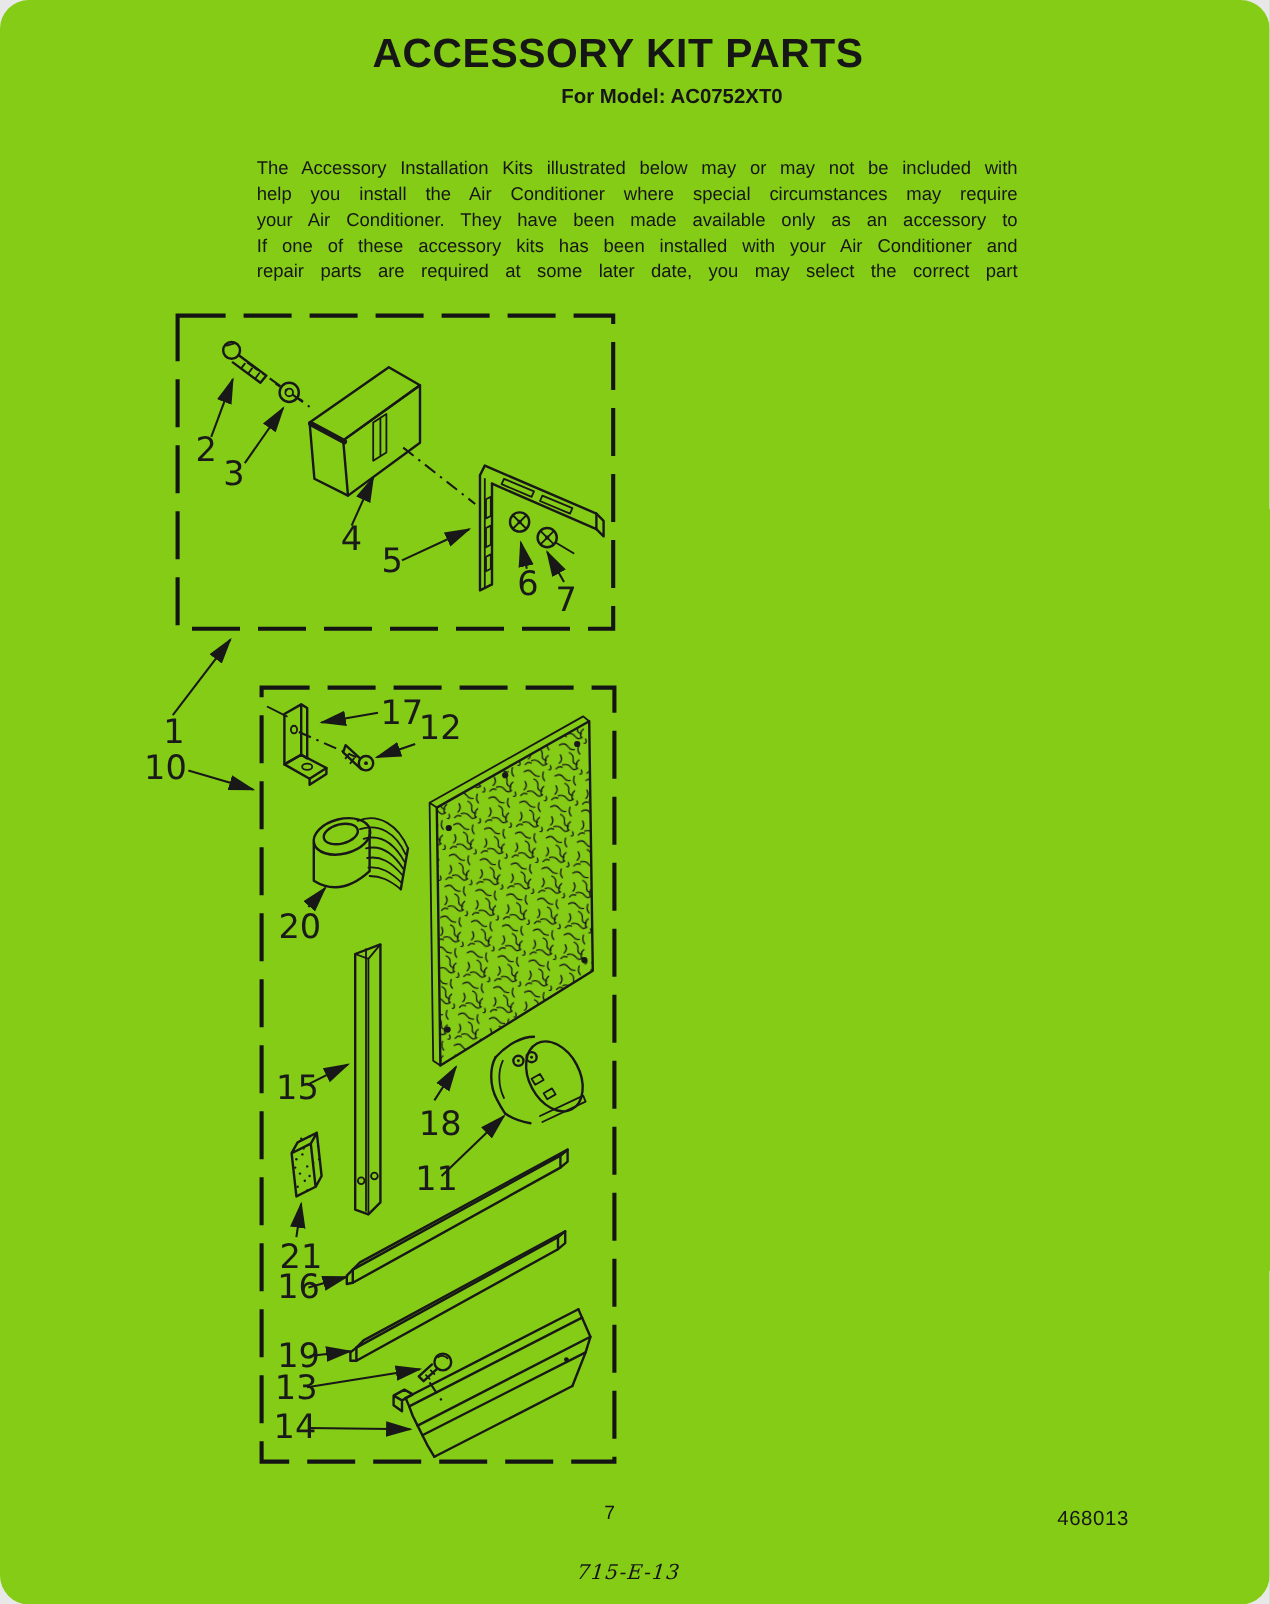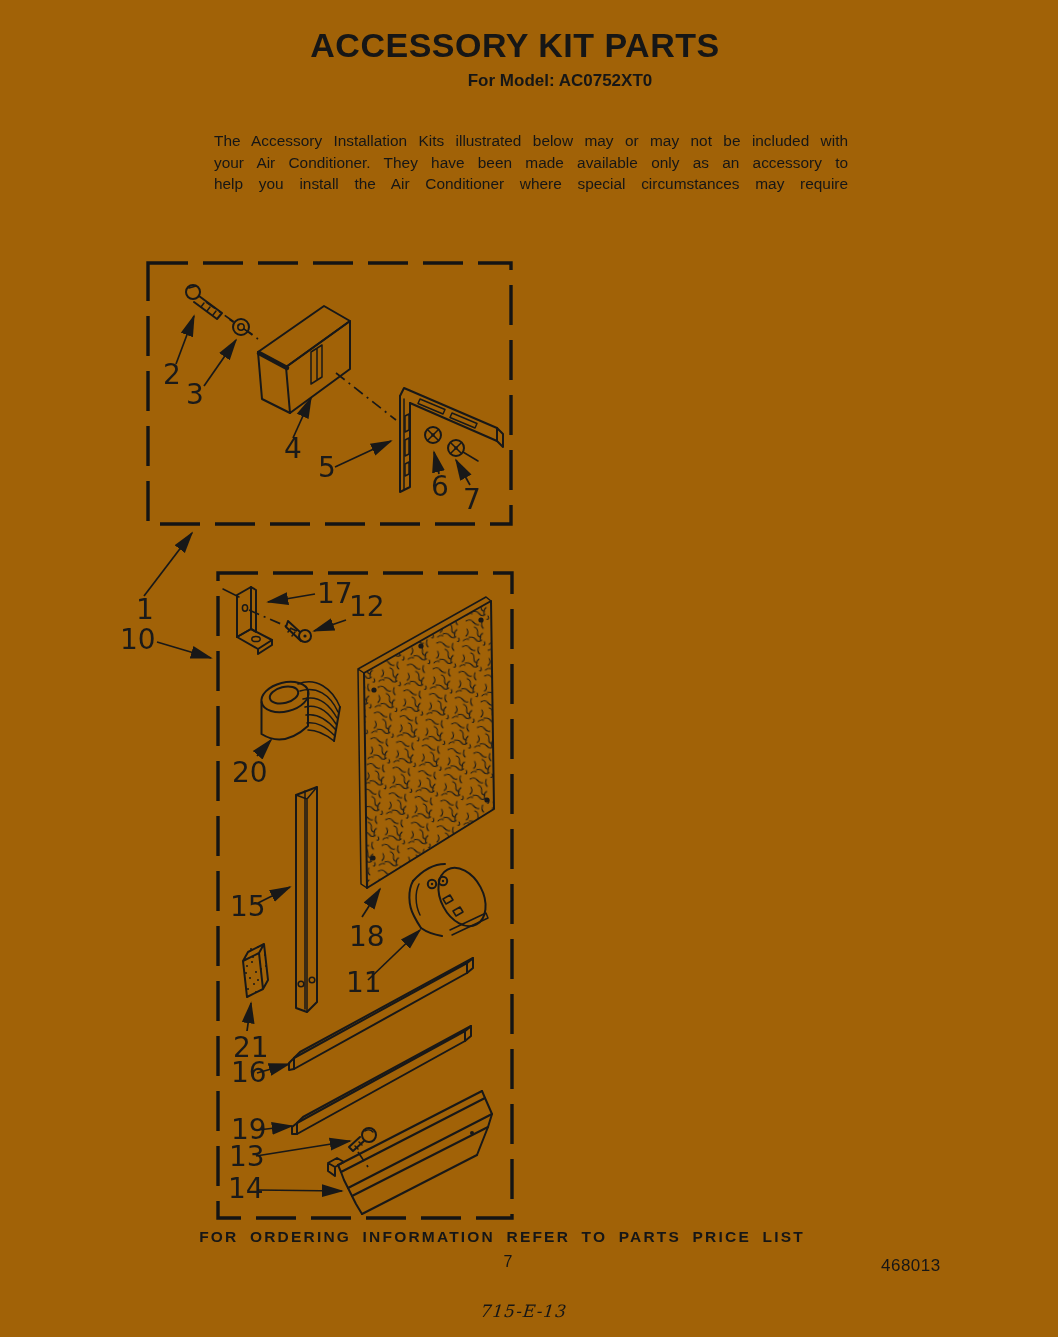--- a/index.html
+++ b/index.html
@@ -1,17 +1,17 @@
 <!DOCTYPE html>
 <html><head>
 <meta charset="utf-8">
 <style>
   html,body{margin:0;padding:0;background:#e8e8e8;}
-  .page{position:relative;width:1058px;height:1337px;background:#a16207;margin:0 auto;
-        font-family:"Liberation Sans",sans-serif;color:#161616;overflow:hidden;}
+  .page{position:relative;width:1058px;height:1337px;background:#84cc16;margin:0 auto;
+        font-family:"Liberation Sans",sans-serif;color:#161616;overflow:hidden;border-radius:24px;}
   .title{position:absolute;top:26px;left:0;width:1030px;text-align:center;
          font-size:34px;font-weight:700;letter-spacing:.5px;}
   .subtitle{position:absolute;top:71px;left:0;width:1030px;text-align:center;
             font-size:17px;font-weight:700;padding-left:45px;}
   .intro{position:absolute;top:101px;left:214px;width:634px;
          font-size:15.4px;line-height:21.5px;word-spacing:2px;margin-top:29px;}
   .ln.j{text-align:justify;text-align-last:justify;}
   .ordering{position:absolute;top:1228px;left:0;width:1004px;text-align:center;
             font-weight:700;font-size:15.5px;letter-spacing:2.2px;word-spacing:5px;}
   .pagenum{position:absolute;top:1253px;left:0;width:1016px;text-align:center;font-size:16px;}
@@ -32,22 +32,24 @@
 </head>
 <body>
 
 <div class="page">
 
   <div class="title">ACCESSORY KIT PARTS</div>
   <div class="subtitle">For Model: AC0752XT0</div>
 
   <div class="intro">
     <div class="ln j">The Accessory Installation Kits illustrated below may or may not be included with</div>
+    <div class="ln j">help you install the Air Conditioner where special circumstances may require</div>
     <div class="ln j">your Air Conditioner. They have been made available only as an accessory to</div>
-    <div class="ln j">help you install the Air Conditioner where special circumstances may require</div>
+    <div class="ln j">If one of these accessory kits has been installed with your Air Conditioner and</div>
+    <div class="ln j">repair parts are required at some later date, you may select the correct part</div>
   </div>
 
   <svg class="diagram" width="1058" height="1337" viewBox="0 0 1058 1337">
     <defs>
       <marker id="ah" viewBox="0 0 12 10" refX="11" refY="5" markerWidth="13" markerHeight="11" orient="auto-start-reverse">
         <path d="M0,1.5 L12,5 L0,8.5 Z" fill="#181818"></path>
       </marker>
       <pattern id="squig" width="26" height="26" patternUnits="userSpaceOnUse" patternTransform="rotate(8)">
         <g fill="none" stroke="#1a1a1a" stroke-width="1.1" stroke-linecap="round">
           <path d="M2,4 q4,-3 7,0 t6,2"></path>
@@ -266,18 +268,17 @@
     <text class="callout" x="231" y="1082">16</text>
     <path class="arrow" d="M257,1073 L289,1064"></path>
     <text class="callout" x="231" y="1139">19</text>
     <path class="arrow" d="M258,1130 L292,1126"></path>
     <text class="callout" x="229" y="1166">13</text>
     <path class="arrow" d="M256,1156 L350,1141"></path>
     <text class="callout" x="228" y="1198">14</text>
     <path class="arrow" d="M257,1190 L342,1191"></path>
   </svg>
 
-  <div class="ordering">FOR ORDERING INFORMATION REFER TO PARTS PRICE LIST</div>
   <div class="pagenum">7</div>
   <div class="docnum">468013</div>
   <div class="handcode">715-E-13</div>
 
 </div>
 
 </body></html>

